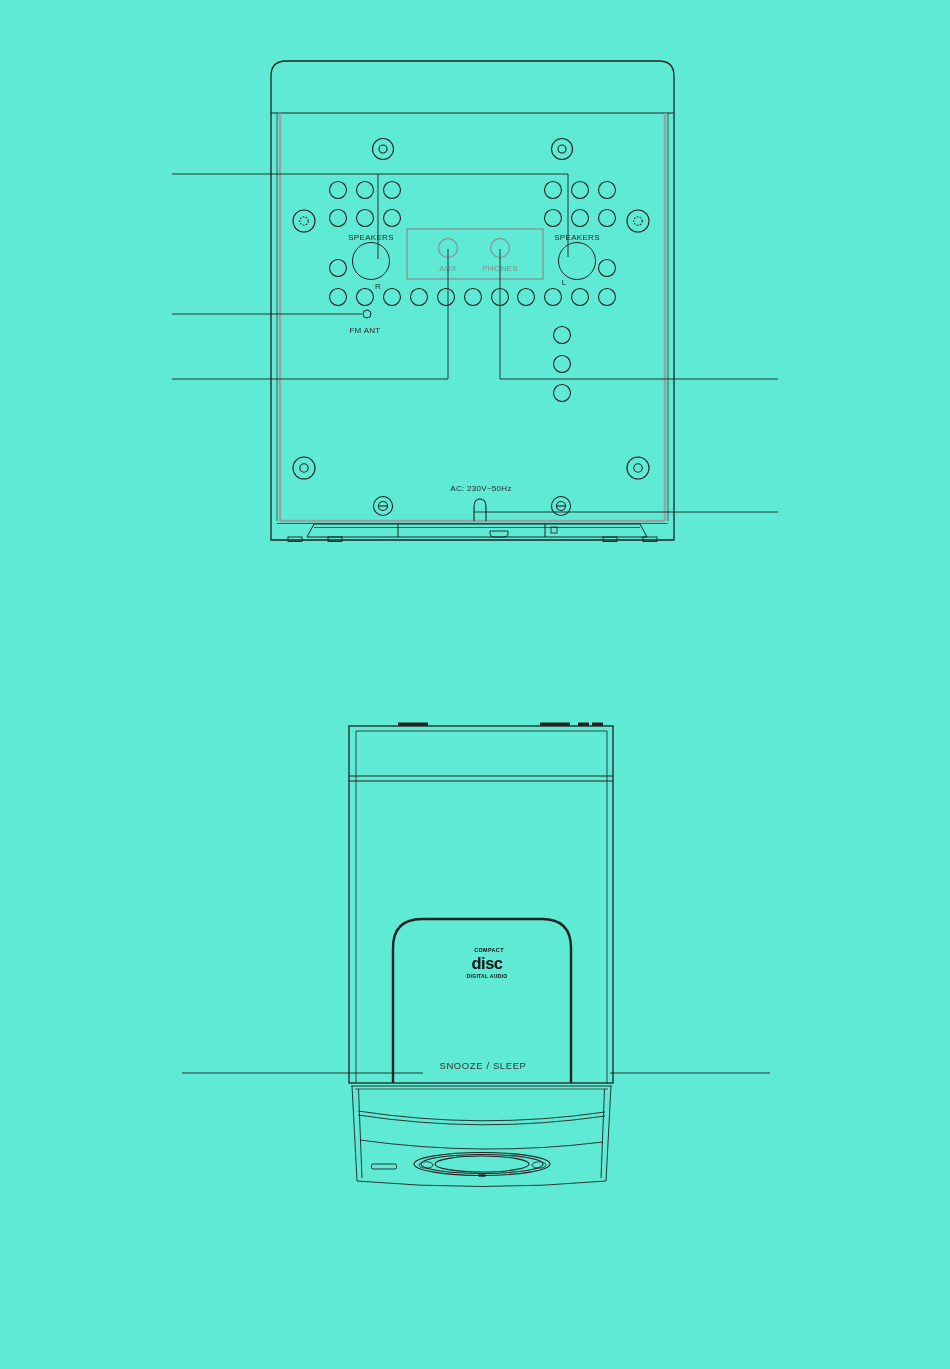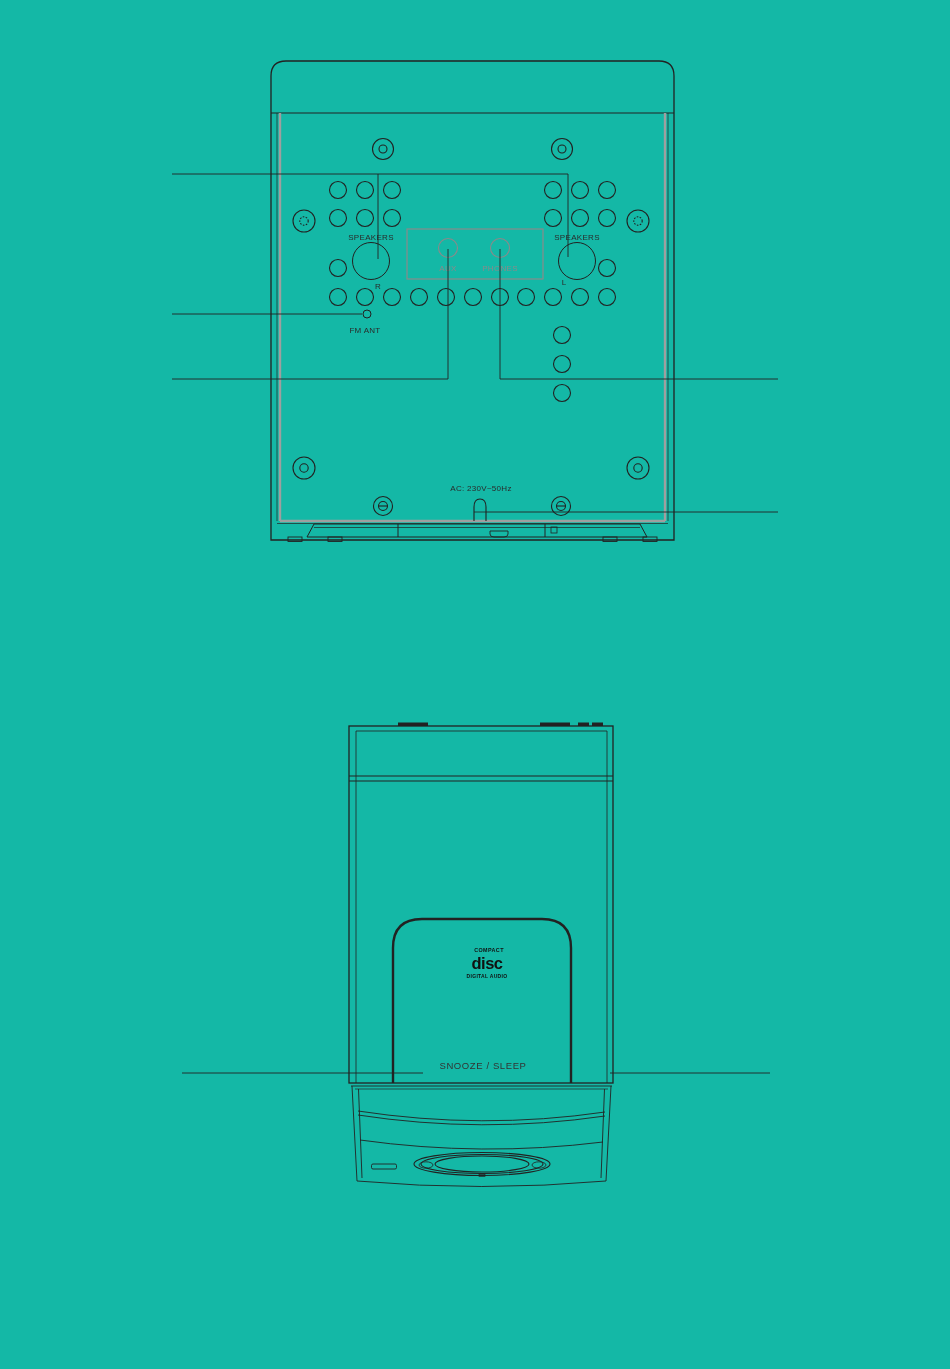--- a/index.html
+++ b/index.html
@@ -1,19 +1,19 @@
 <!DOCTYPE html>
 <html><head>
 <meta charset="utf-8">
 <style>
   html,body{margin:0;padding:0;background:#ffffff;}
   .page{
     position:relative;
     width:950px;height:1369px;
-    background:#14b8a6;
+    background:#5eead4;
     font-family:"Liberation Sans", sans-serif;
     overflow:hidden;
   }
   svg{position:absolute;left:0;top:0;}
   text{font-family:"Liberation Sans", sans-serif;}
   .lbl{fill:#2a2a2a;font-size:8px;letter-spacing:.3px;}
   .lbl-gray{fill:#8a8a8a;font-size:8px;letter-spacing:.3px;}
   .lbl-snooze{fill:#333333;font-size:9.5px;letter-spacing:.6px;}
   .cd-top{fill:#111111;font-size:5.4px;font-weight:bold;letter-spacing:.4px;}
   .cd-main{fill:#111111;font-size:16.5px;font-weight:bold;letter-spacing:-.5px;}

